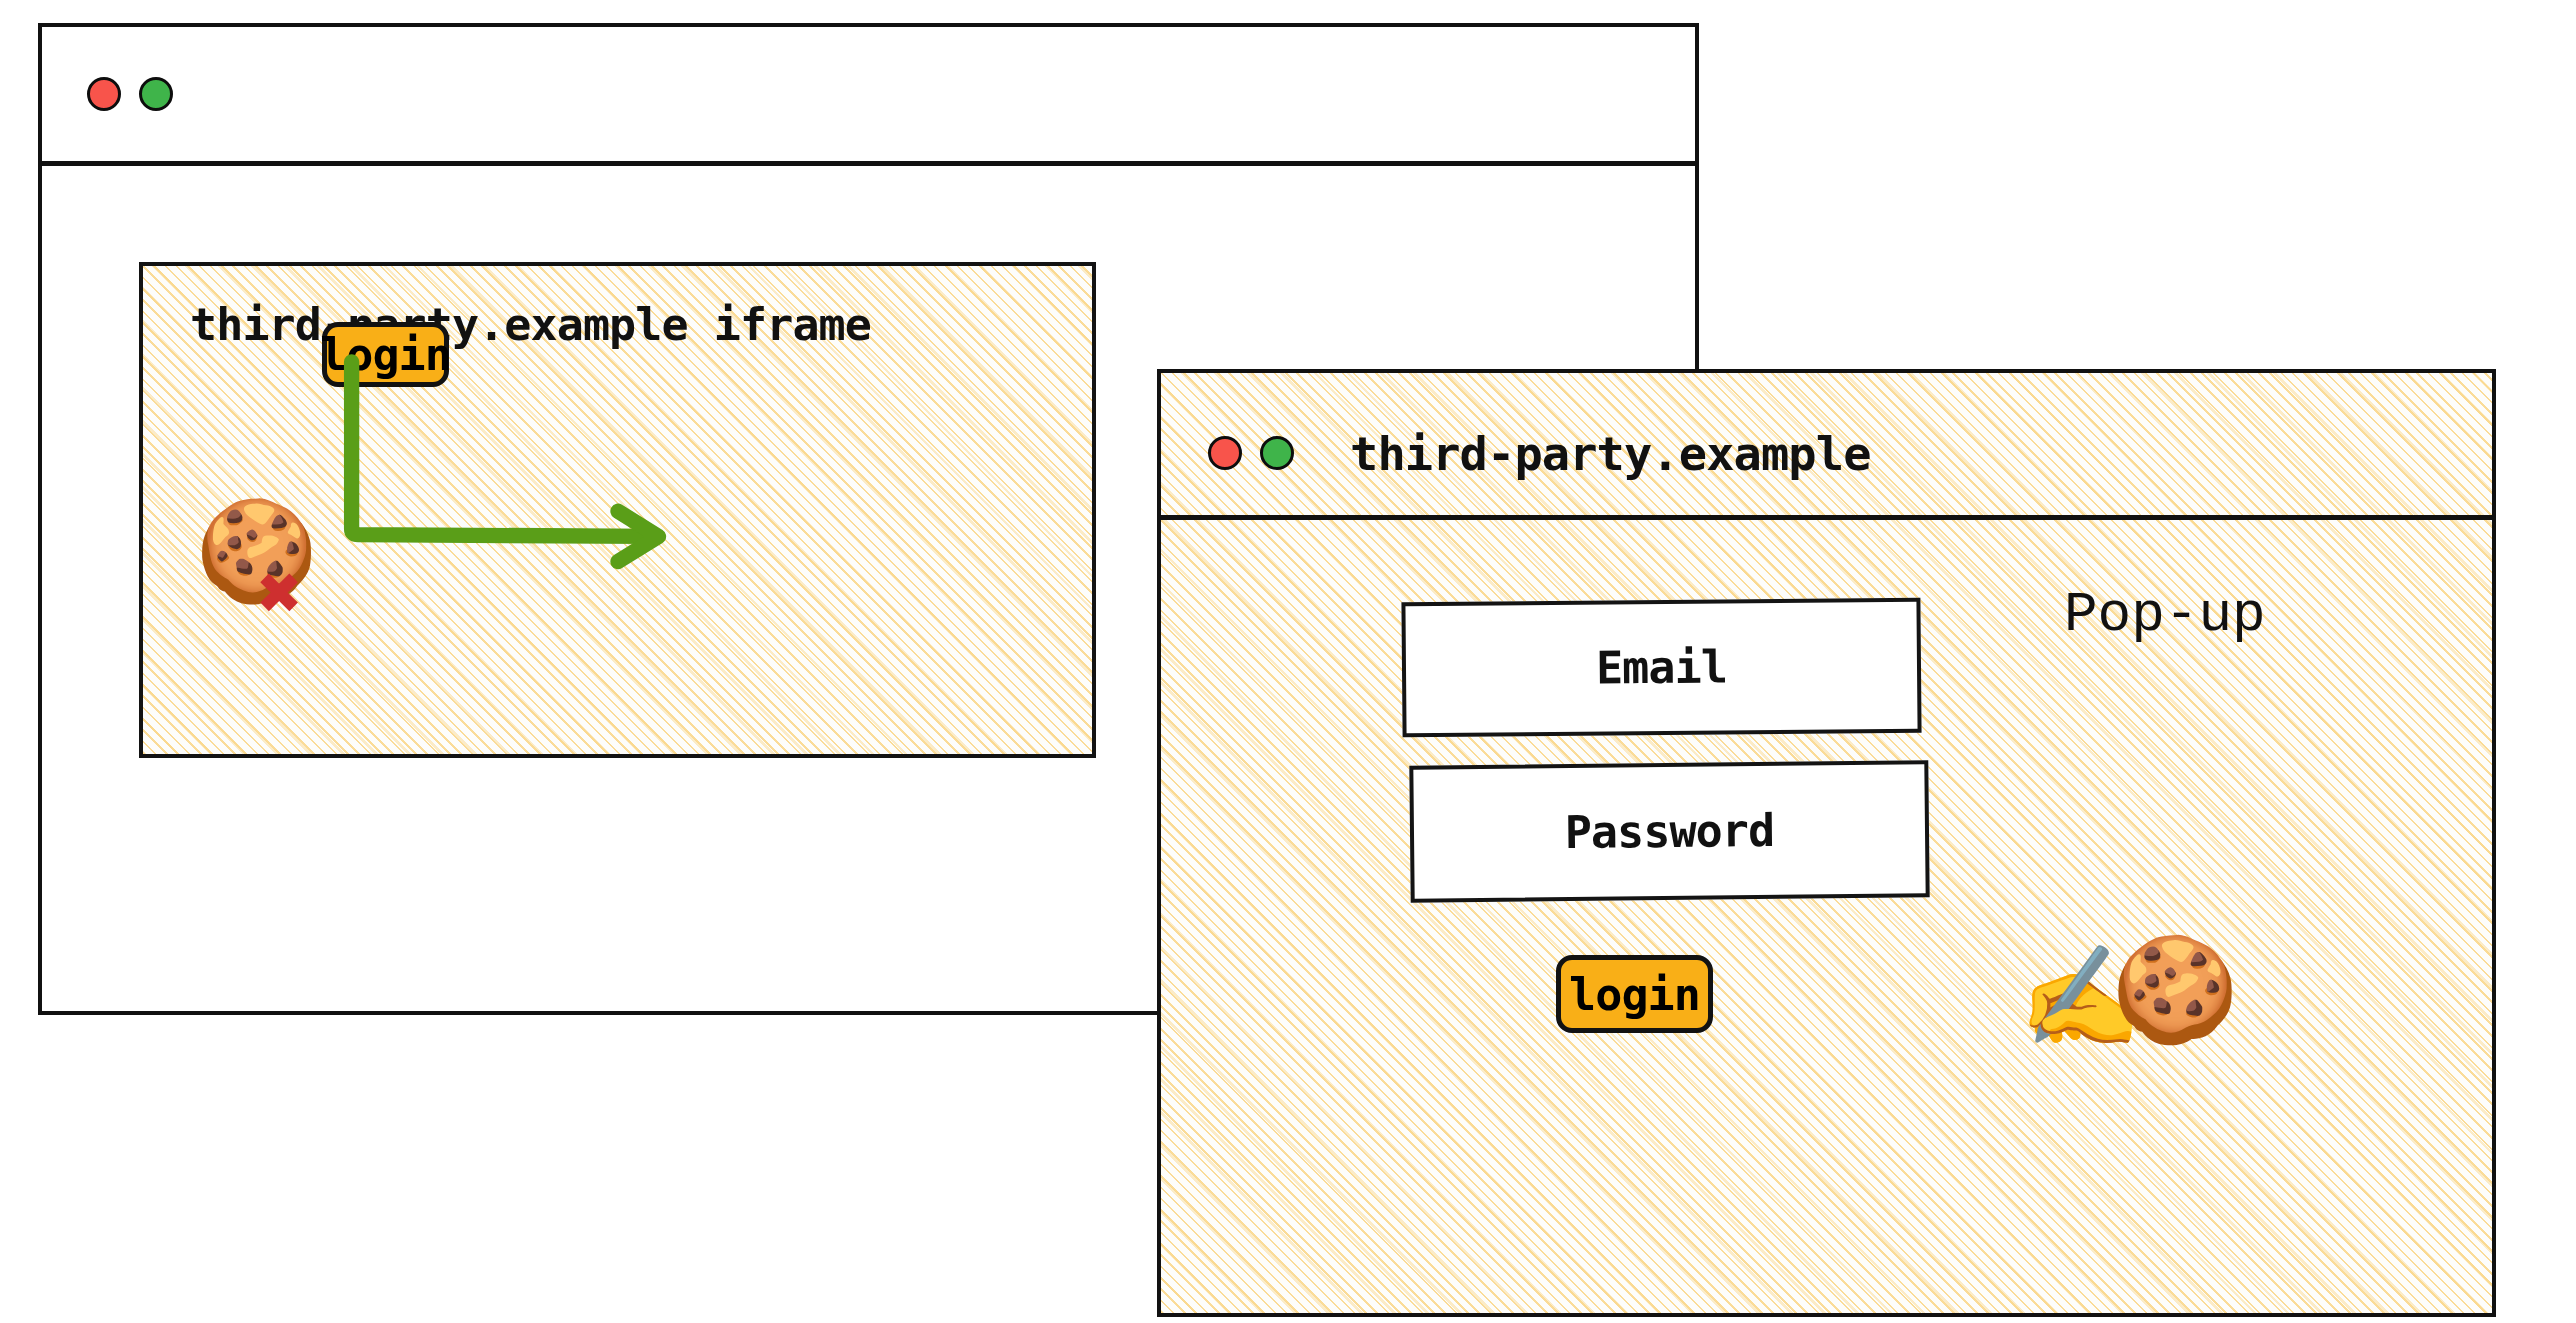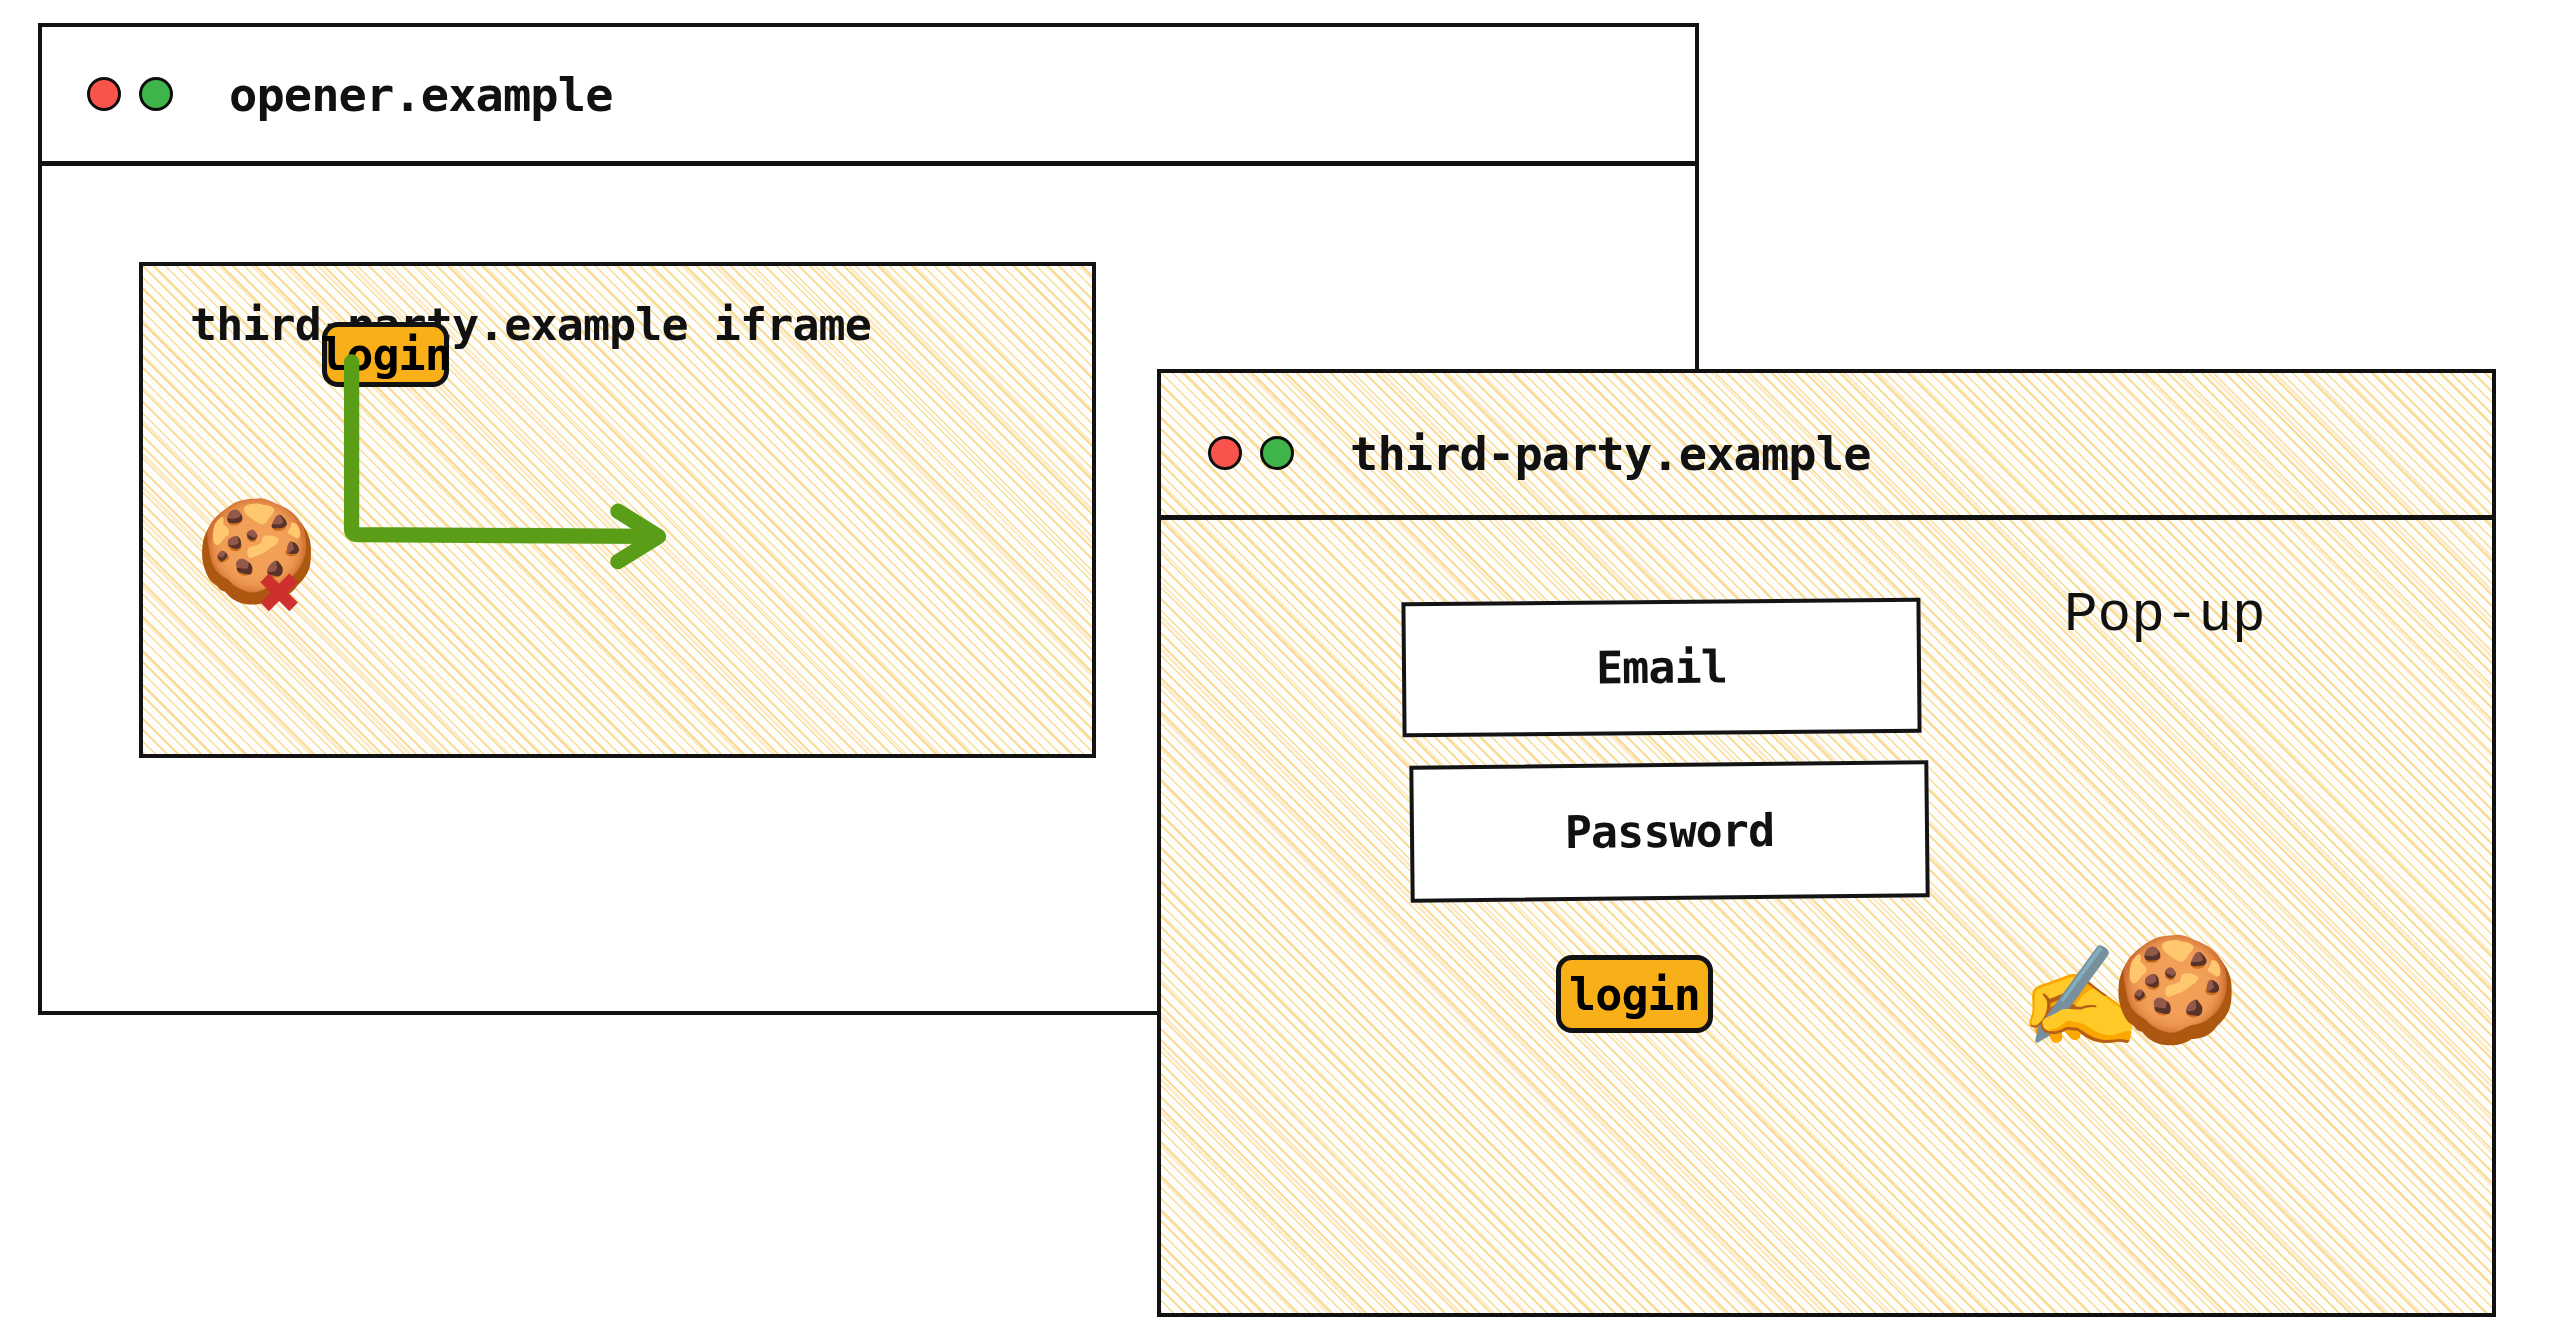--- a/index.html
+++ b/index.html
@@ -238,21 +238,20 @@
   }
 </style>
 </head>
 <body>
 
 <div id="opener-window">
 
   <div id="opener-titlebar">
     <span class="dot dot-red"></span>
     <span class="dot dot-green"></span>
-    <span class="win-title">opener.example</span>
   </div>
 
   <div id="iframe-box" class="striped">
     <span id="iframe-title">third-party.example iframe</span>
 
     <span id="iframe-cookie">🍪</span>
     <span id="iframe-cross">✖</span>
 
     <div id="iframe-login-btn" class="btn-login">login</div>
   </div>

